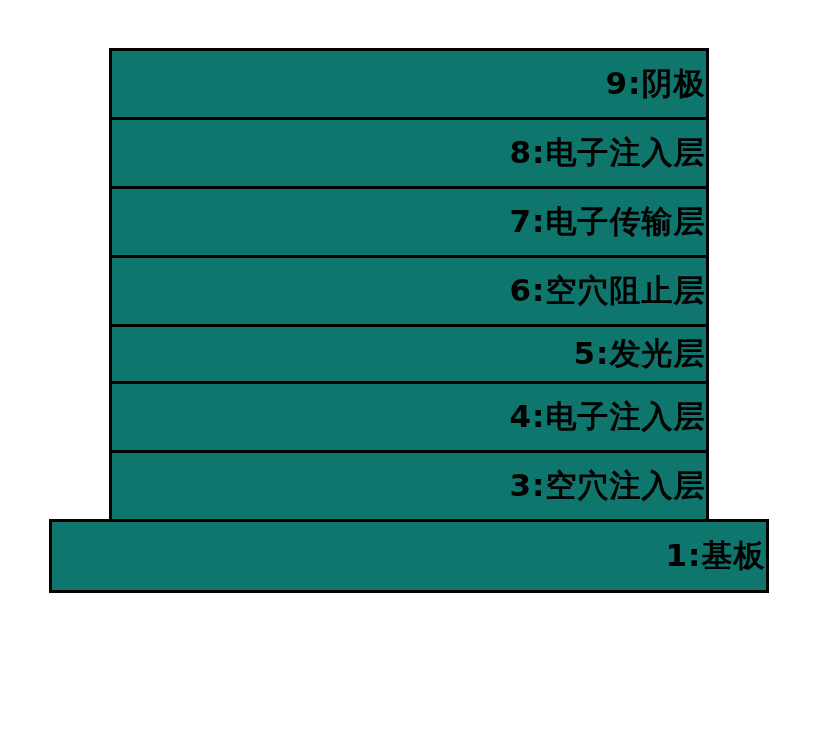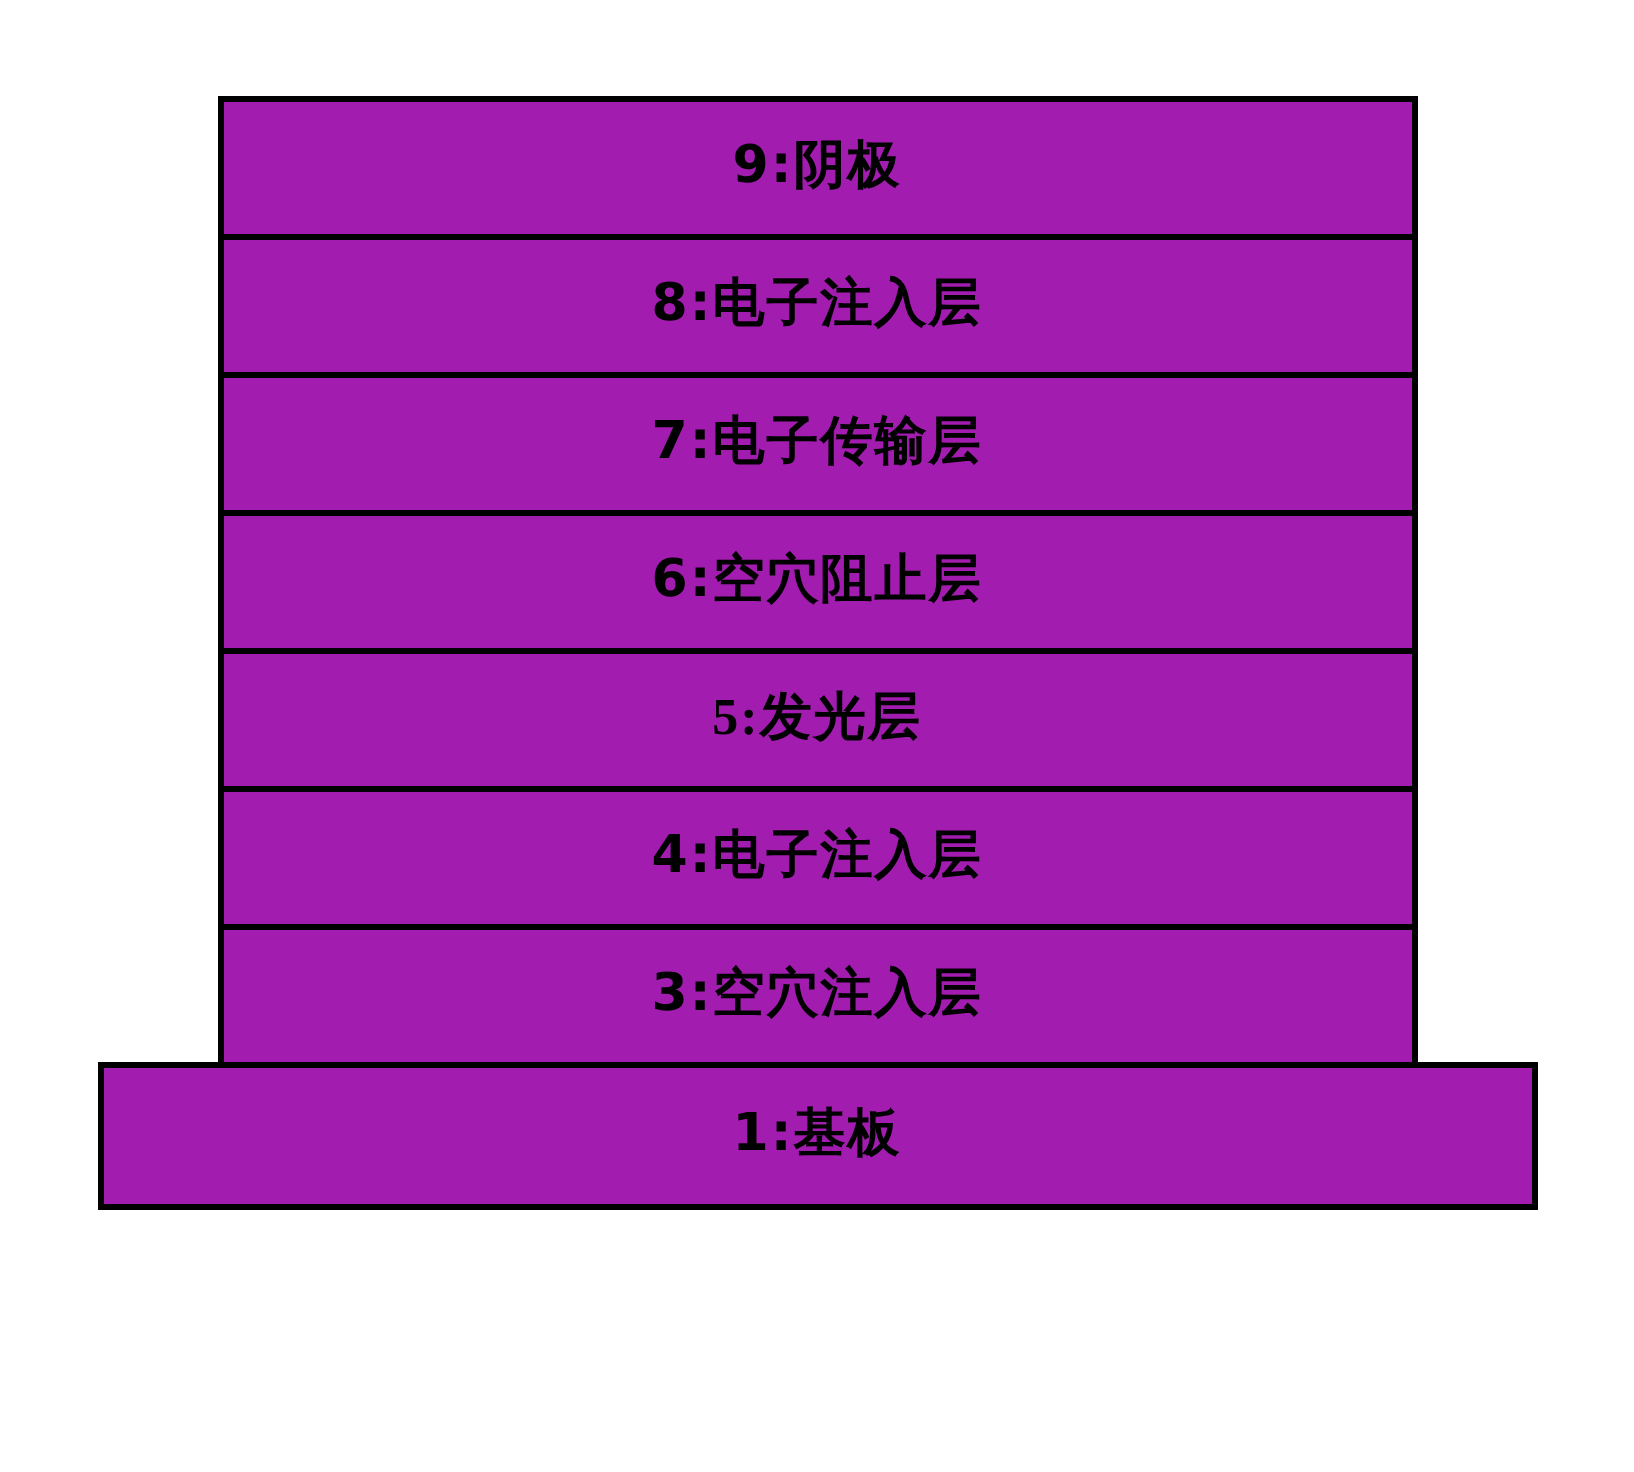--- a/index.html
+++ b/index.html
@@ -24,29 +24,29 @@
     top: 0;
     width: 817px;
     height: 736px;
     display: flex;
     flex-direction: column;
     align-items: center;
     justify-content: flex-start;
   }
   .layer {
     box-sizing: border-box;
-    background: #a21caf;
+    background: #0f766e;
     border: 3px solid #000000;
     display: flex;
     align-items: center;
-    justify-content: center;
+    justify-content: flex-end;
     color: #000000;
     letter-spacing: 1px;
     font-weight: 700;
-    font-size: 26px;
+    font-size: 31px;
     line-height: 1;
     white-space: nowrap;
   }
   
   .layer + .layer {
     margin-top: -3px;
   }
   .label {
     display: inline-block;
     transform: translateY(-1px);
@@ -67,21 +67,21 @@
     </div>
 
     <div class="layer" style="width:600px;height:72px;">
       <span class="label">7:电子传输层</span>
     </div>
 
     <div class="layer" style="width:600px;height:72px;">
       <span class="label">6:空穴阻止层</span>
     </div>
 
-    <div class="layer" style="width:600px;height:72px;font-family:Liberation Serif, serif;">
+    <div class="layer" style="width:600px;height:60px;">
       <span class="label">5:发光层</span>
     </div>
 
     <div class="layer" style="width:600px;height:72px;">
       <span class="label">4:电子注入层</span>
     </div>
 
     <div class="layer" style="width:600px;height:72px;">
       <span class="label">3:空穴注入层</span>
     </div>

